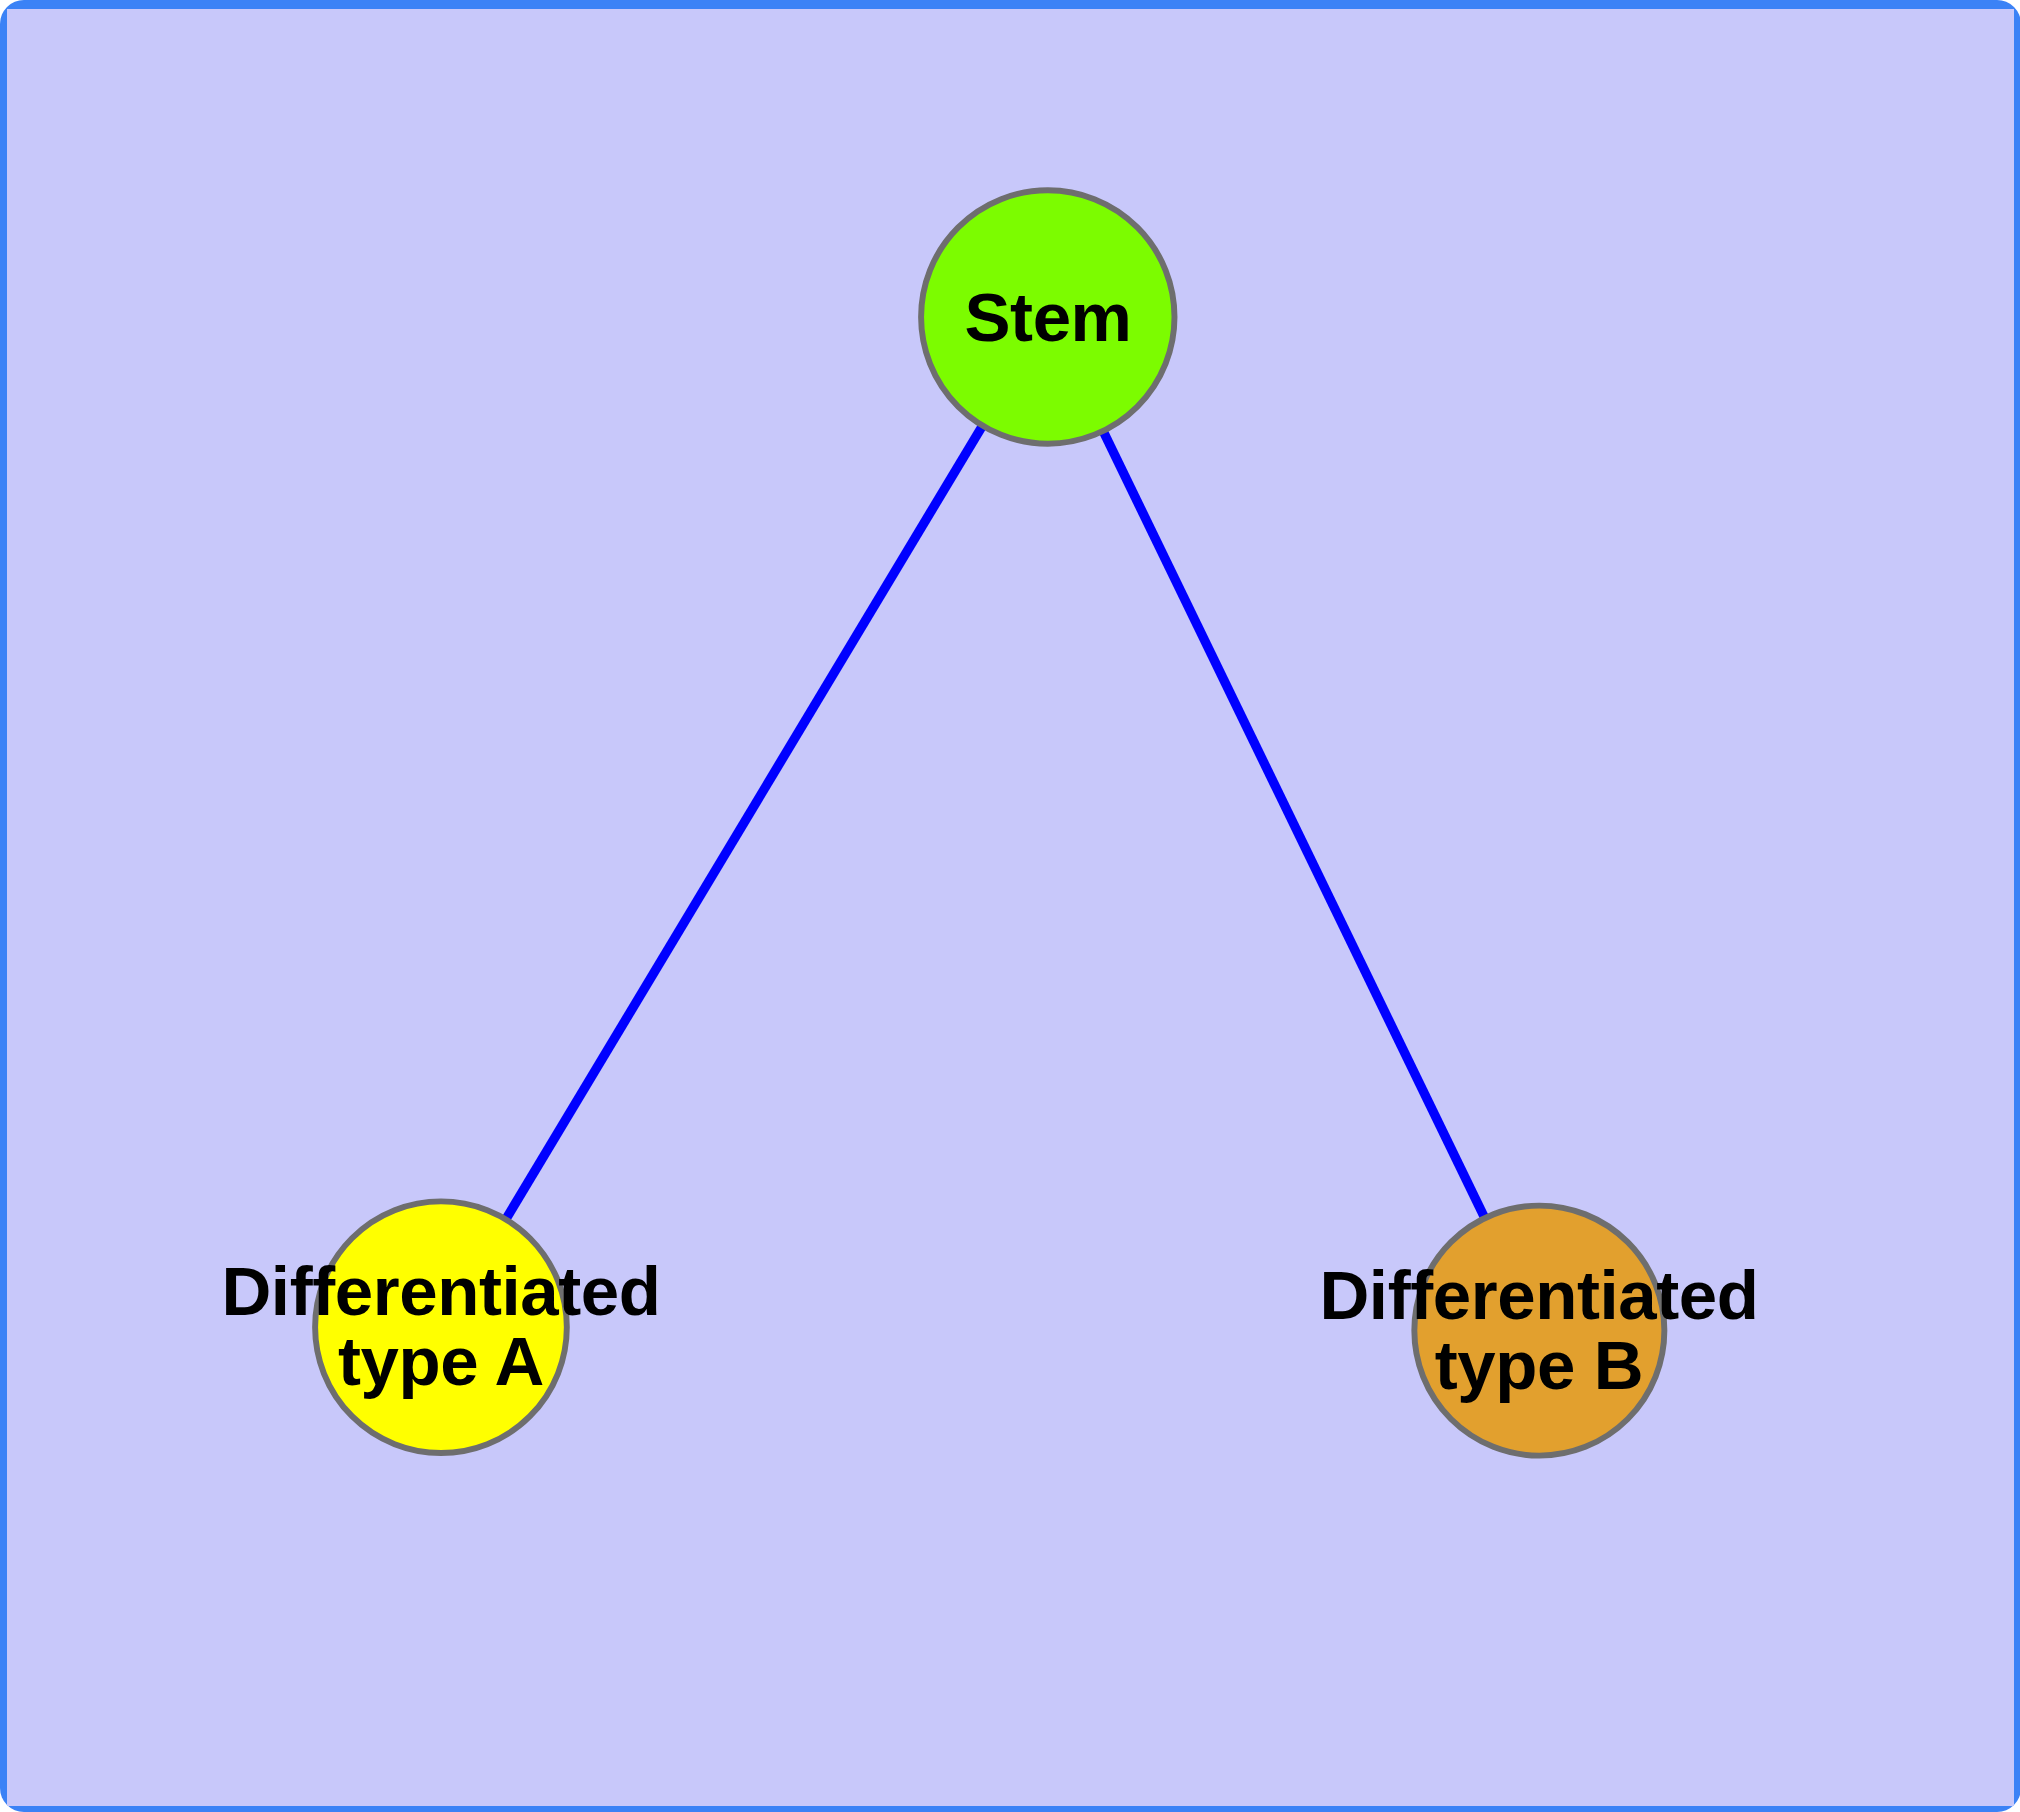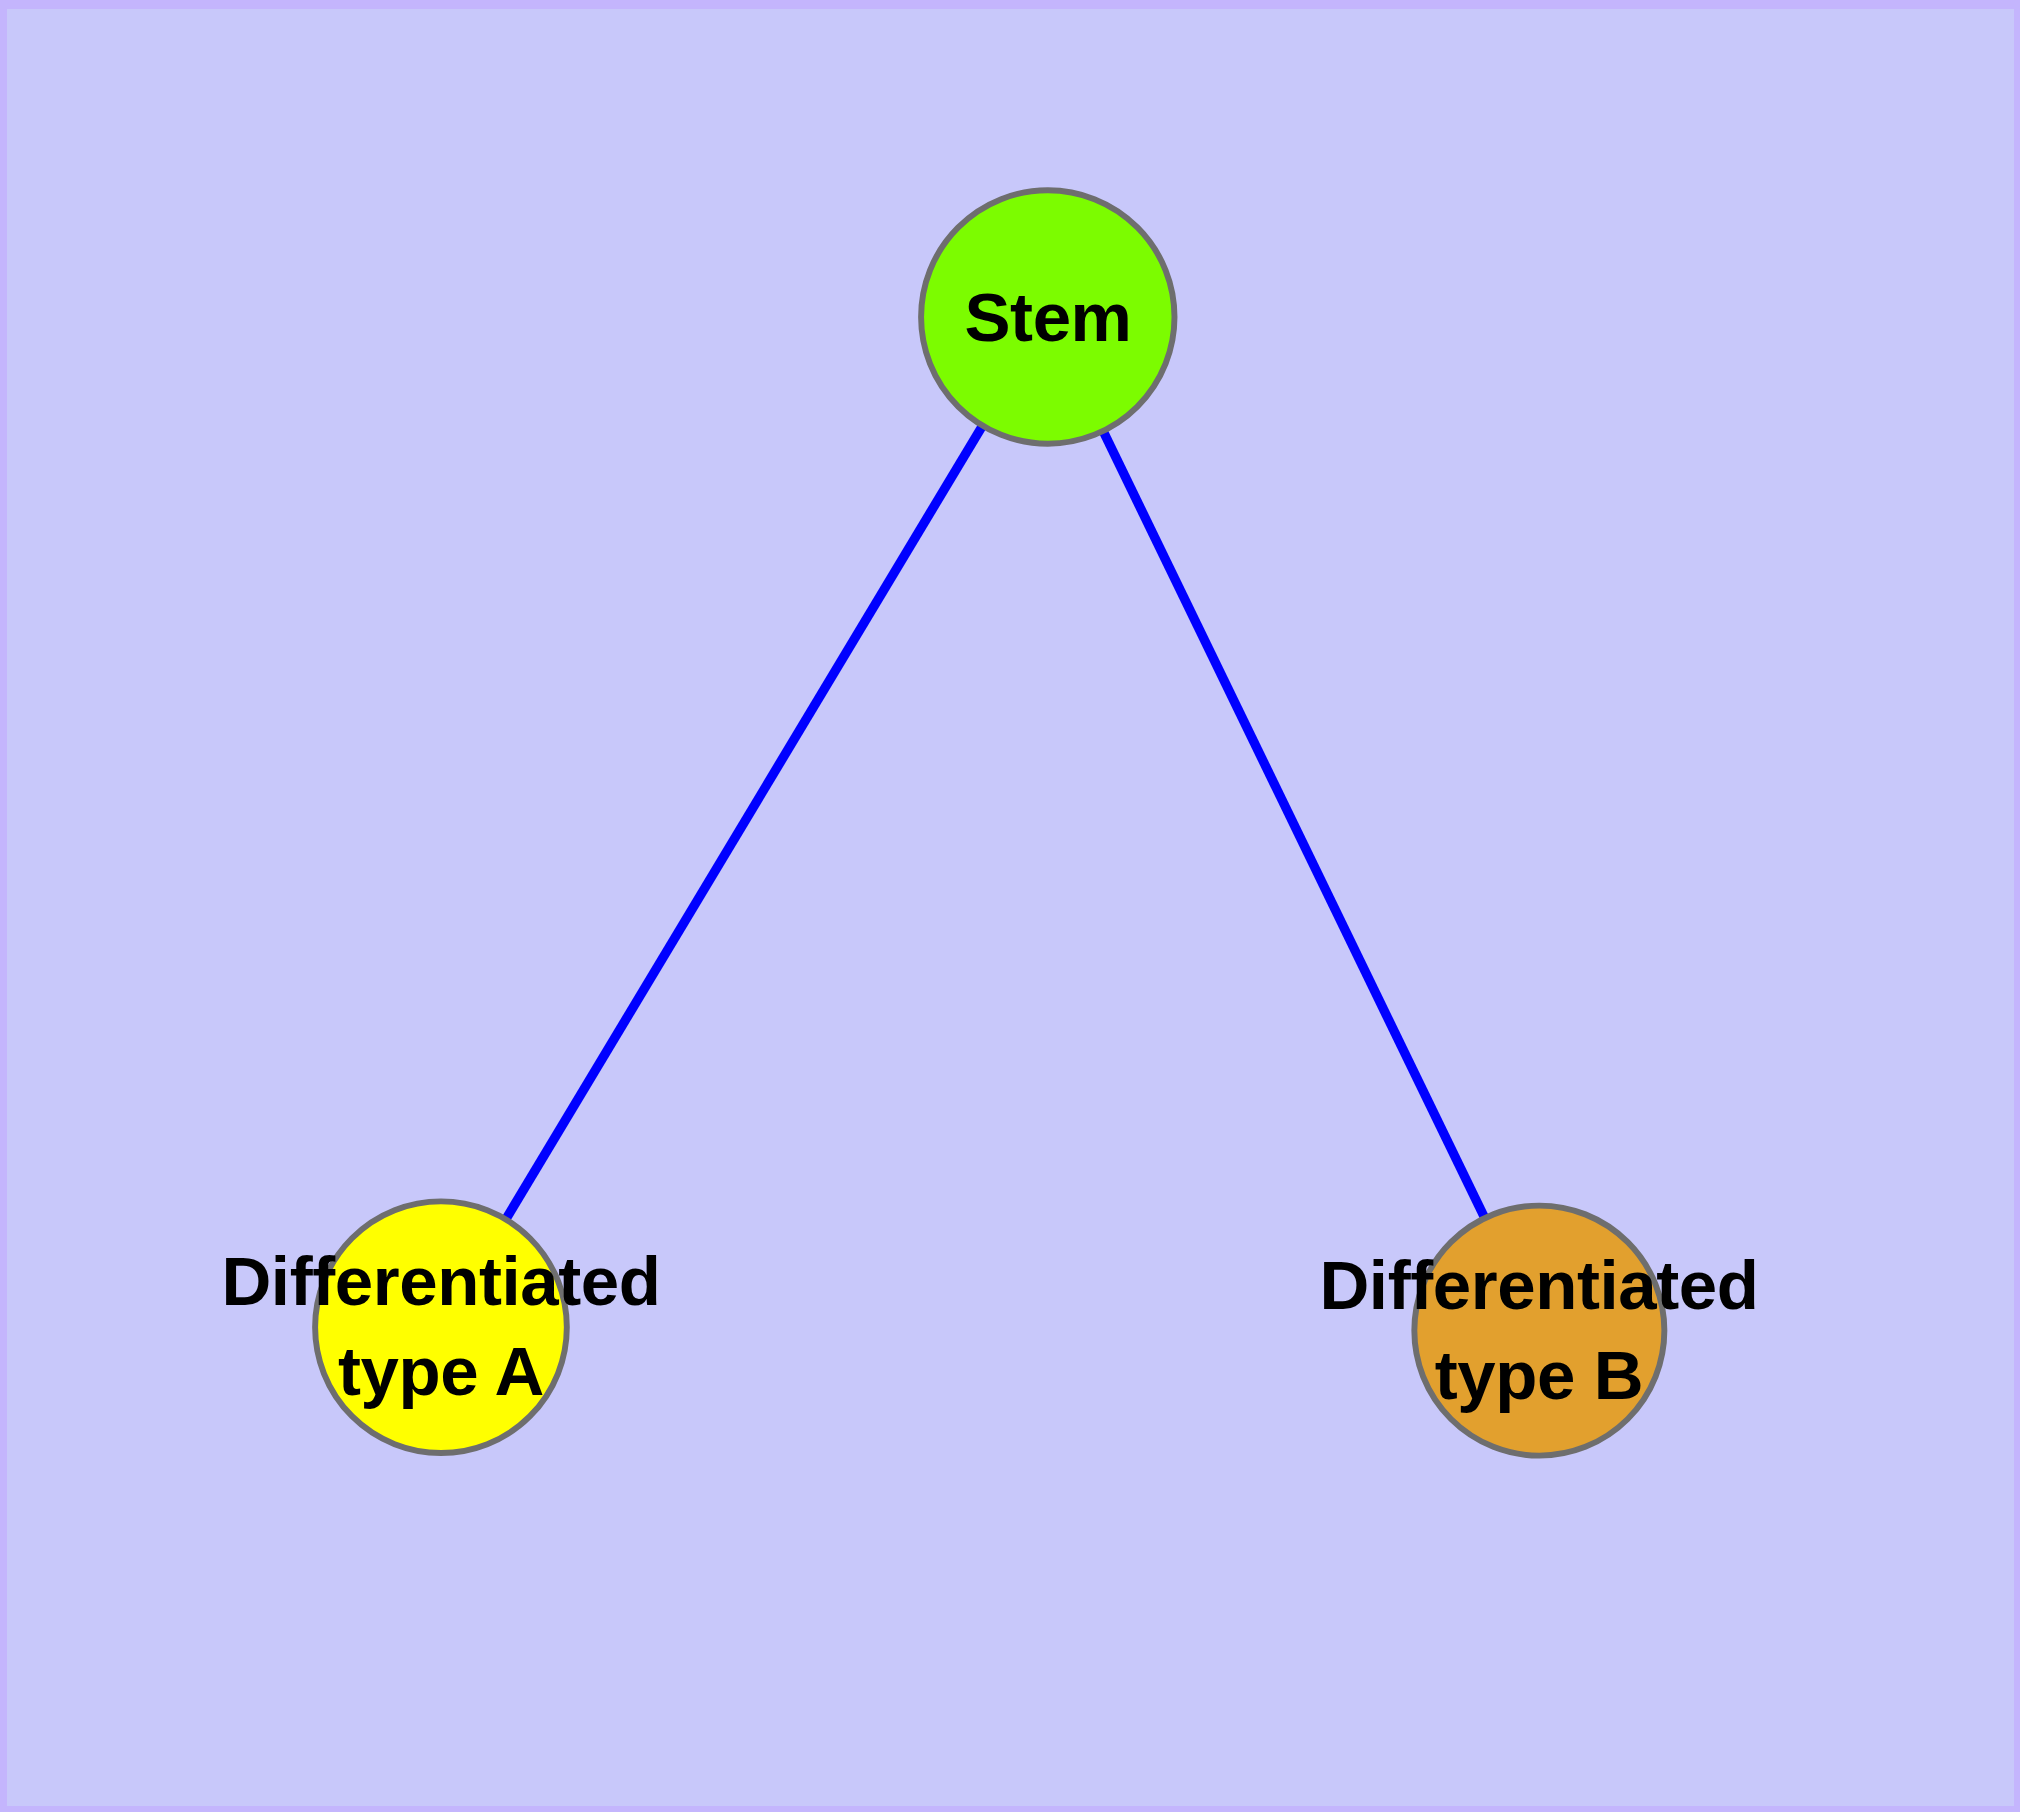--- a/index.html
+++ b/index.html
@@ -31,33 +31,33 @@
     width: 2021px;
     height: 1812px;
     display: block;
   }
   .node-label {
     position: absolute;
     color: #000000;
     font-weight: bold;
     text-align: center;
     white-space: pre;
-    line-height: 90px;
+    line-height: 70px;
     letter-spacing: -0.4px;
     pointer-events: none;
     transform: translate(-50%, -50%);
   }
   .label-stem   { font-size: 69px; line-height: 69px; }
   .label-type-a { font-size: 69px; }
   .label-type-b { font-size: 69px; }
 </style>
 </head>
 <body>
 
-<div id="canvas" style="background: #c4b5fd;">
+<div id="canvas" style="background: #3b82f6; border-radius: 24px;">
 
   <div id="plot-area" style="background: rgb(200, 200, 250);"></div>
 
   <svg id="graph-svg" viewBox="0 0 2384 2138" xmlns="http://www.w3.org/2000/svg">
 
     <g>
       <line id="edge-a" x1="1161.3367844037796" y1="498.2996550149368" x2="594.1482968679707" y2="1442.5575839851663" stroke="#0000ff" stroke-width="11" stroke-linecap="butt"></line>
       <line id="edge-b" x1="1299.270364152187" y1="504.46785435519985" x2="1753.602330525774" y2="1441.3317022565961" stroke="#0000ff" stroke-width="11" stroke-linecap="butt"></line>
     </g>
 

